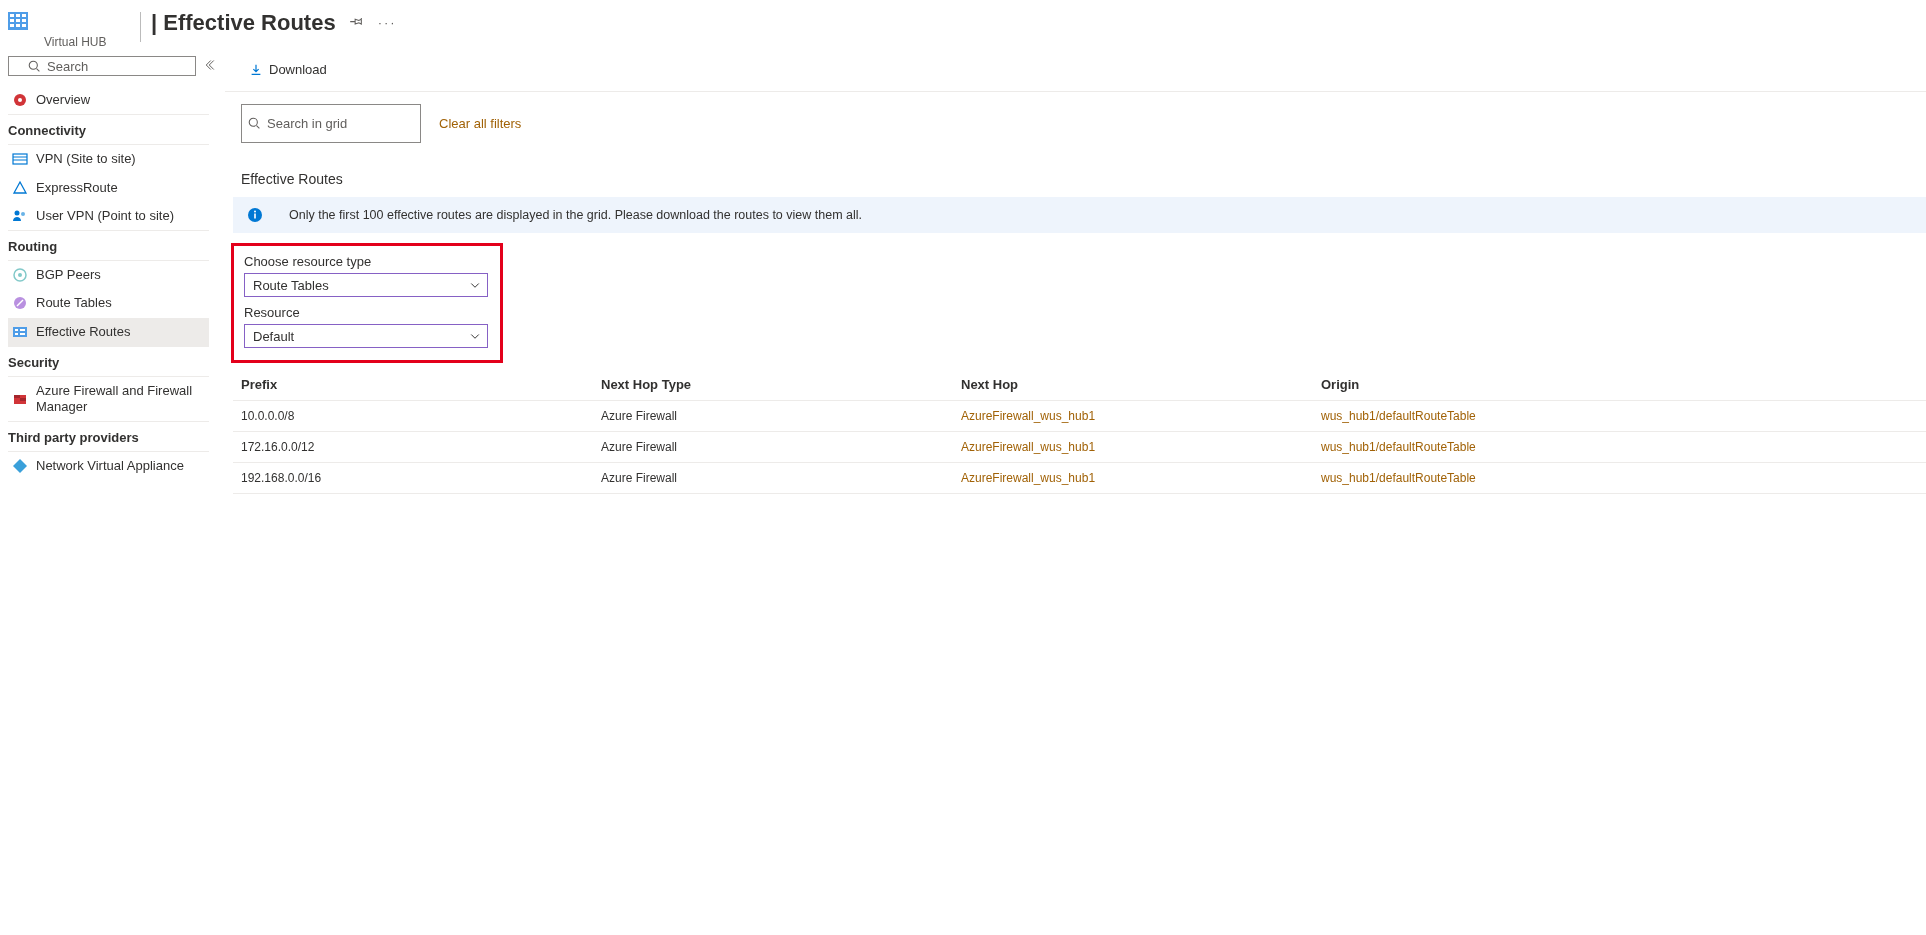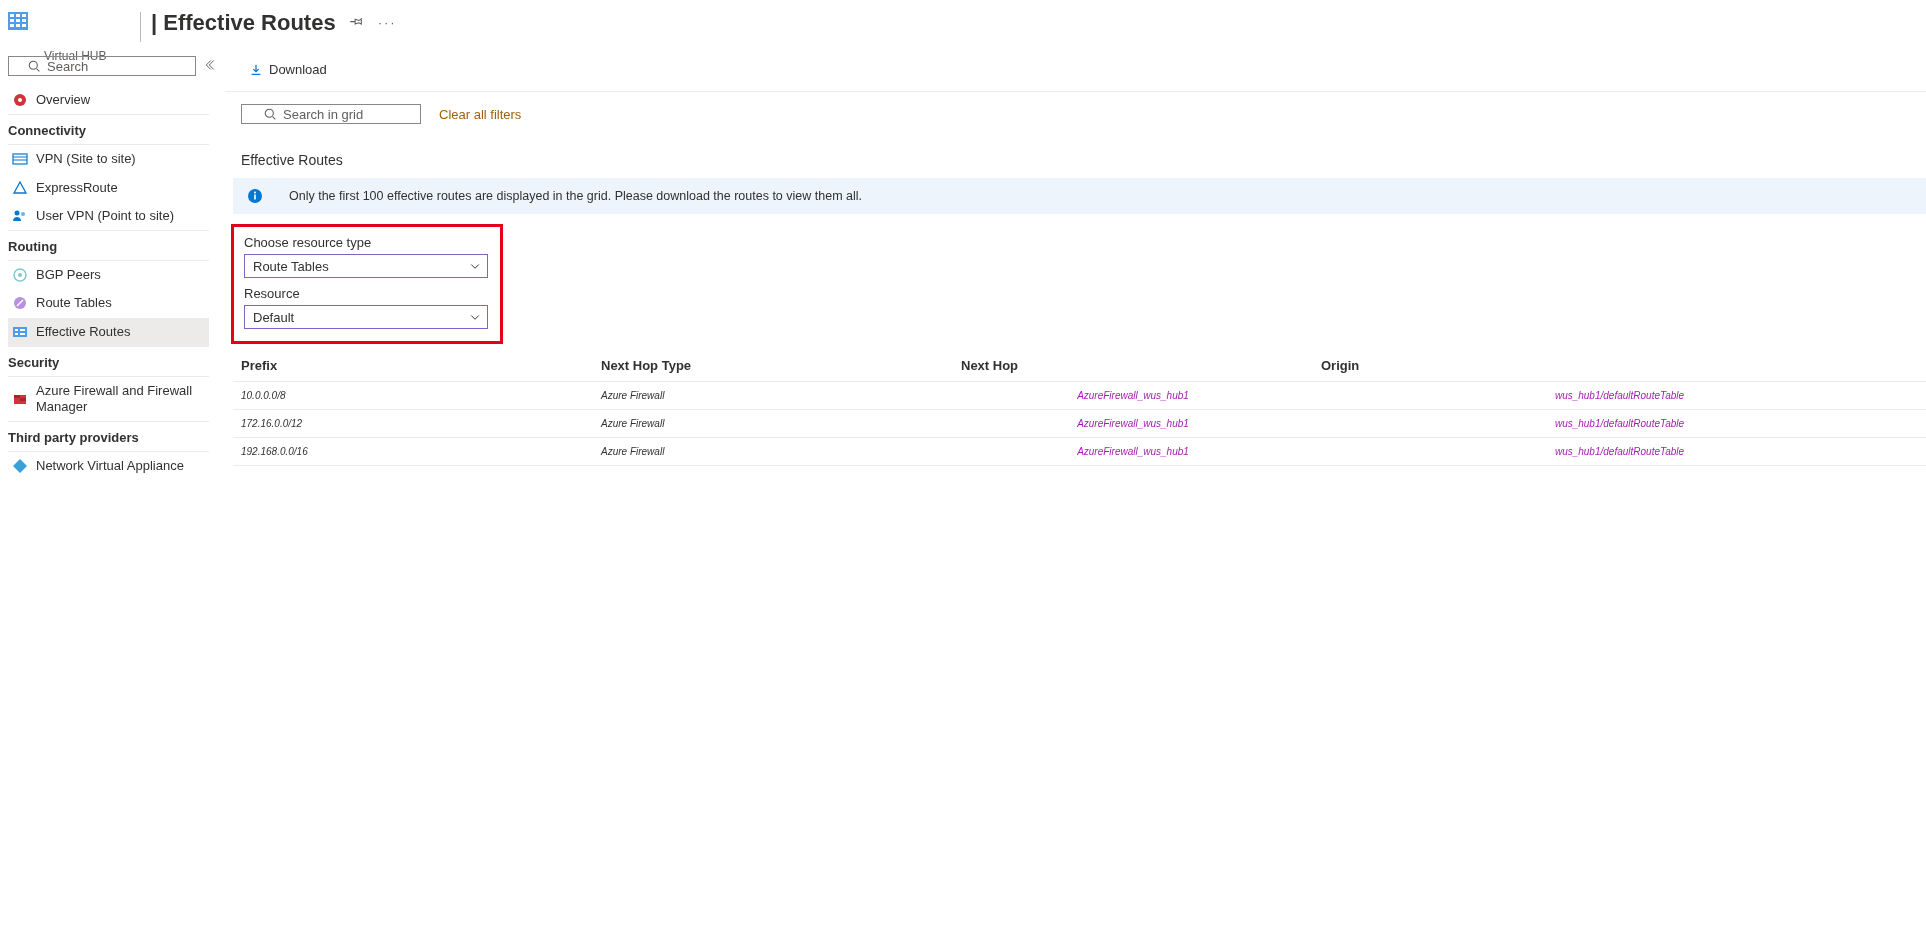--- a/index.html
+++ b/index.html
@@ -28,21 +28,21 @@
     padding-top: 8px;
   }
   .hub-icon {
     width: 20px; height: 18px;
     display:inline-block;
   }
   .hub-sub {
     font-size: 12px;
     color: #605e5c;
     margin-left: 36px;
-    margin-top:16px;
+    margin-top:2px;
   }
   .title-sep {
     width: 1px; height: 30px;
     background: #bbb;
     margin-top: 8px;
     margin-right: 10px;
   }
   .page-title {
     font-size: 22px;
     font-weight: 600;
@@ -108,22 +108,22 @@
     padding:4px 8px;
   }
   .toolbar-btn svg {color:#0078d4;}
   .filter-row {
     display:flex; align-items:center; gap:18px;
     padding:12px 0 4px 16px;
   }
   .grid-search {
     display:flex; align-items:center;
     border:1px solid #8a8886;
-    height:20px; width:180px;
-    padding:0 22px;
+    height:39px; width:180px;
+    padding:0 6px;
     color:#605e5c;
   }
   .grid-search svg{margin-right:6px;}
   .link { color:#a16207; cursor:pointer; font-size:13px;}
   .section-title {
     font-size:14px; font-weight:400;
     padding:24px 0 10px 8px;
     margin-left:8px;
   }
   .info-banner {
@@ -168,26 +168,25 @@
   }
   .routes-table th {
     text-align:left;
     font-weight:600;
     font-size:13px;
     padding:8px 8px;
     border-bottom:1px solid #edebe9;
   }
   .routes-table td {
     text-align:left;
-    font-size:10px;
+    font-size:12px;
     padding:8px 8px;
     border-bottom:1px solid #edebe9;
-    font-style:italic;
-  }
-  .routes-table td.link-cell { color:#a21caf; cursor:pointer;text-align:center;}
+  }
+  .routes-table td.link-cell { color:#a16207; cursor:pointer;}
   .col-prefix{width:360px;}
   .col-hoptype{width:360px;}
   .col-hop{width:360px;}
 </style>
 </head>
 <body>
 
 <div class="app">
   <div class="top-header">
     <div class="hub-block">

